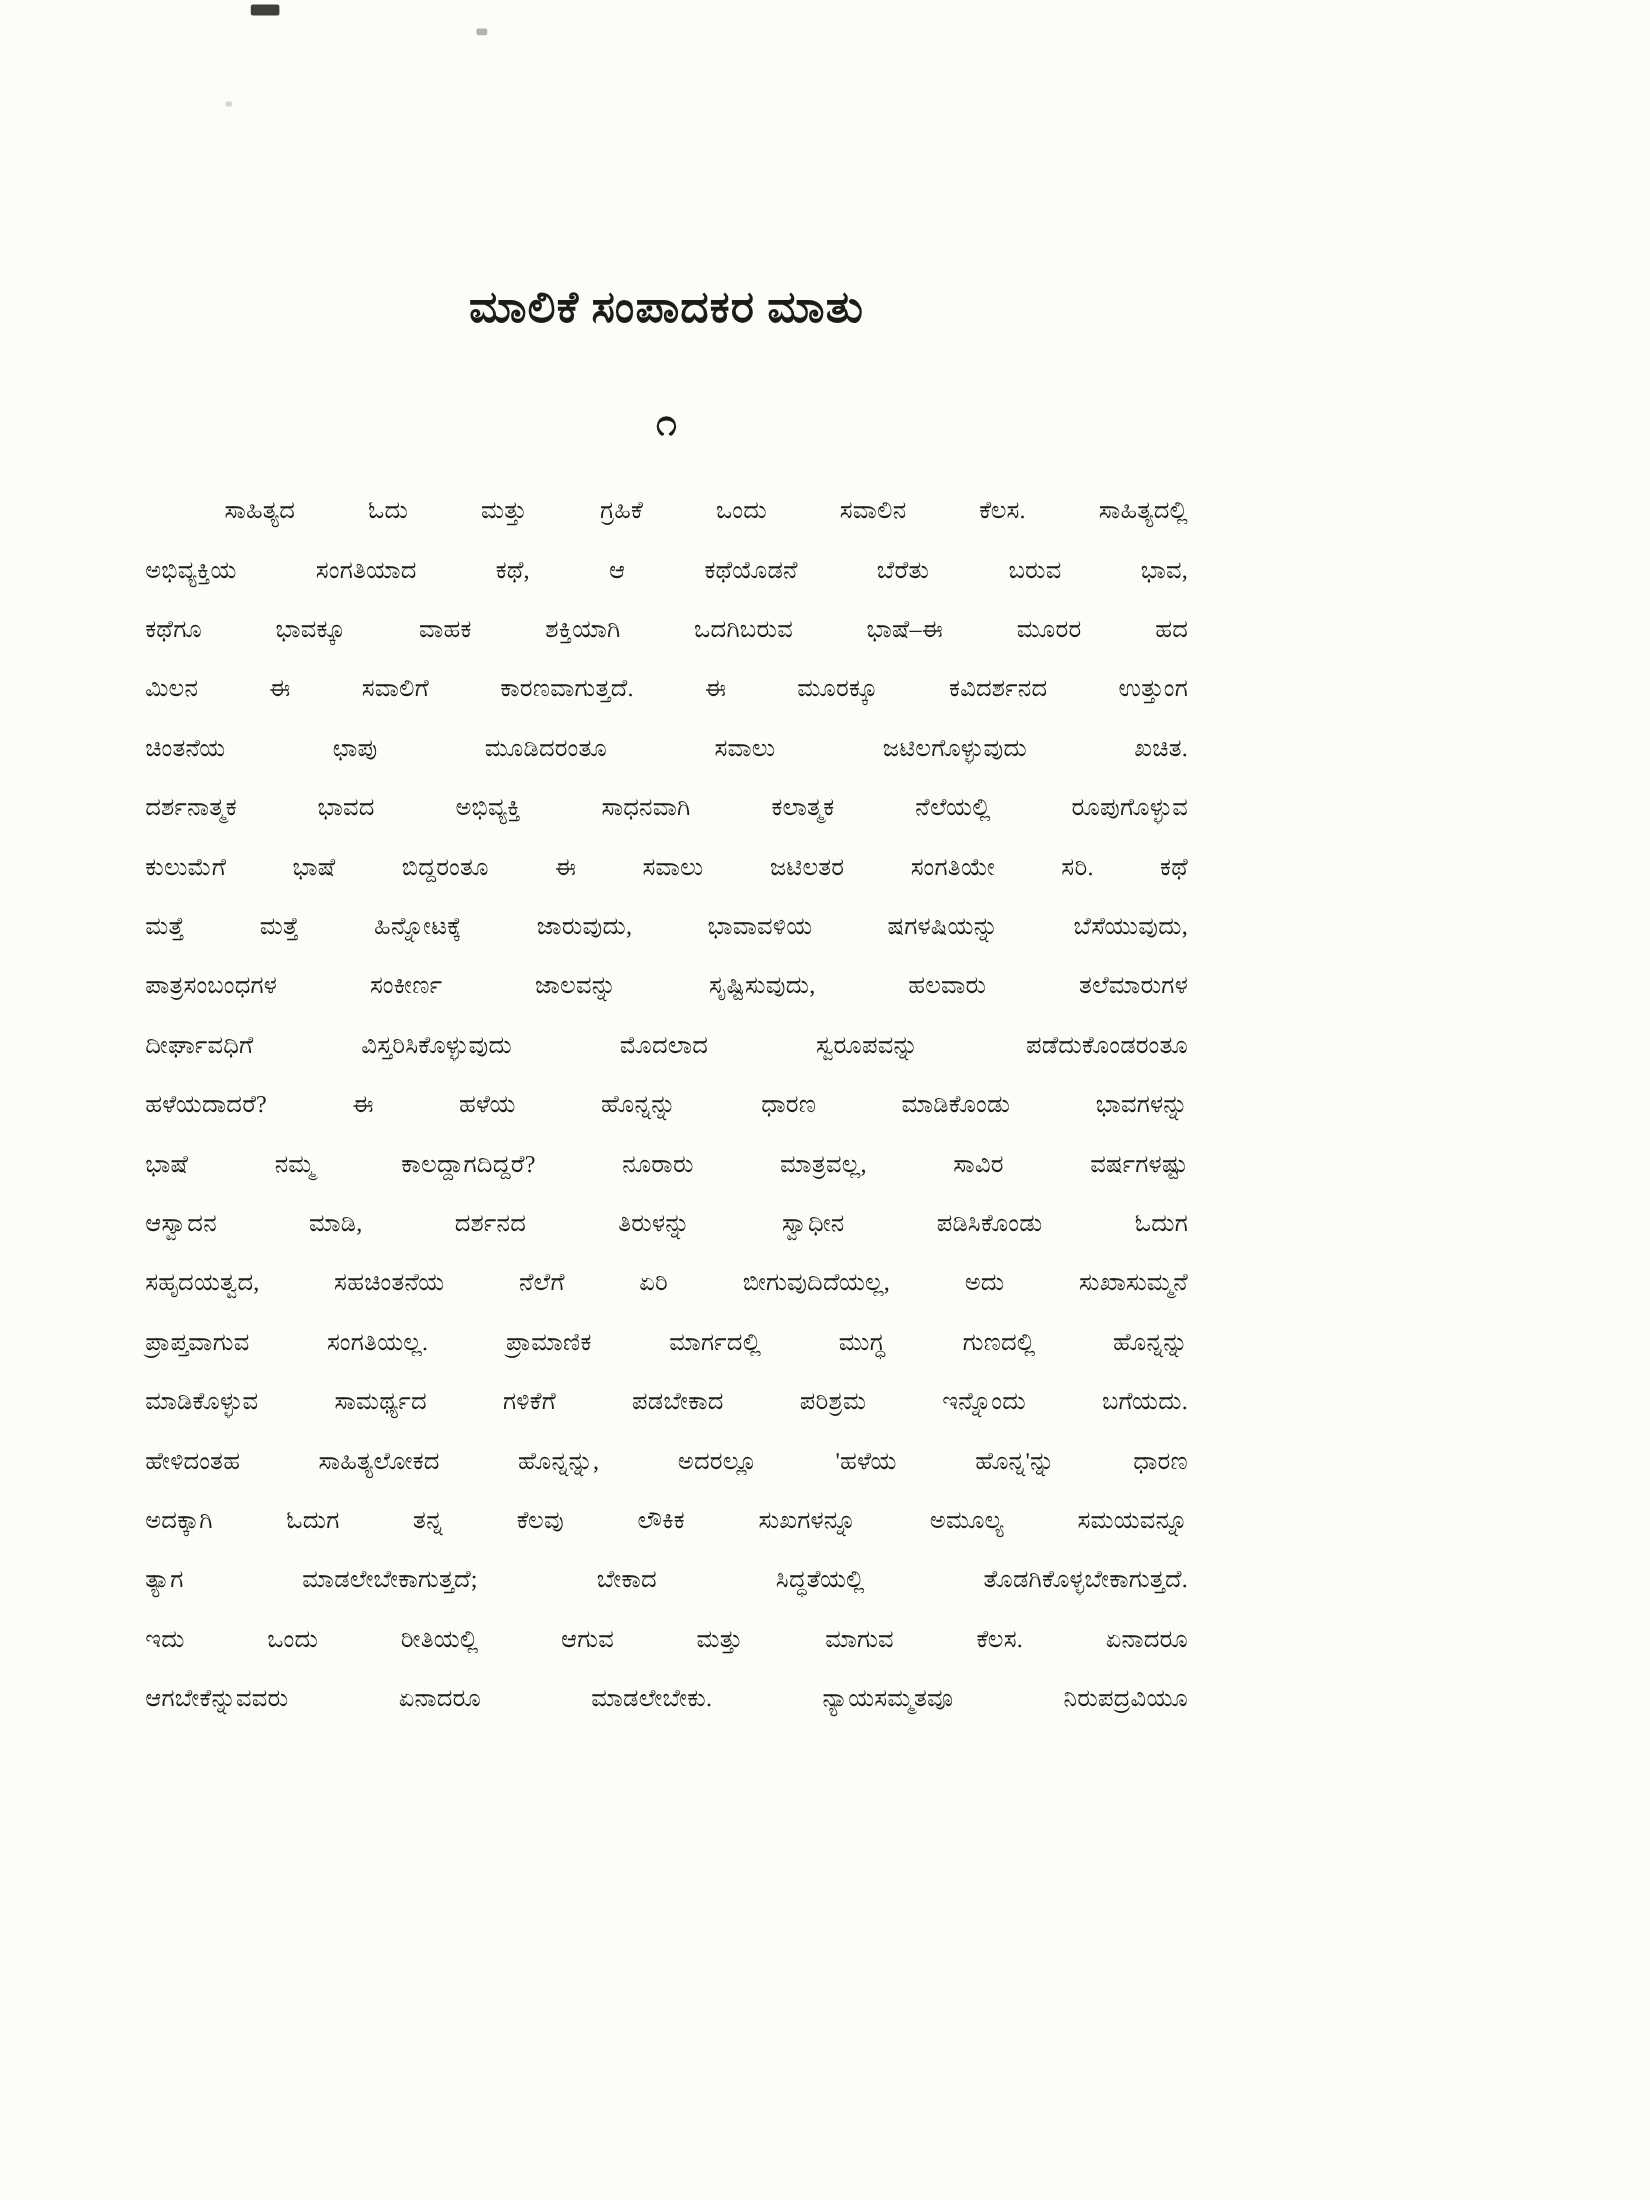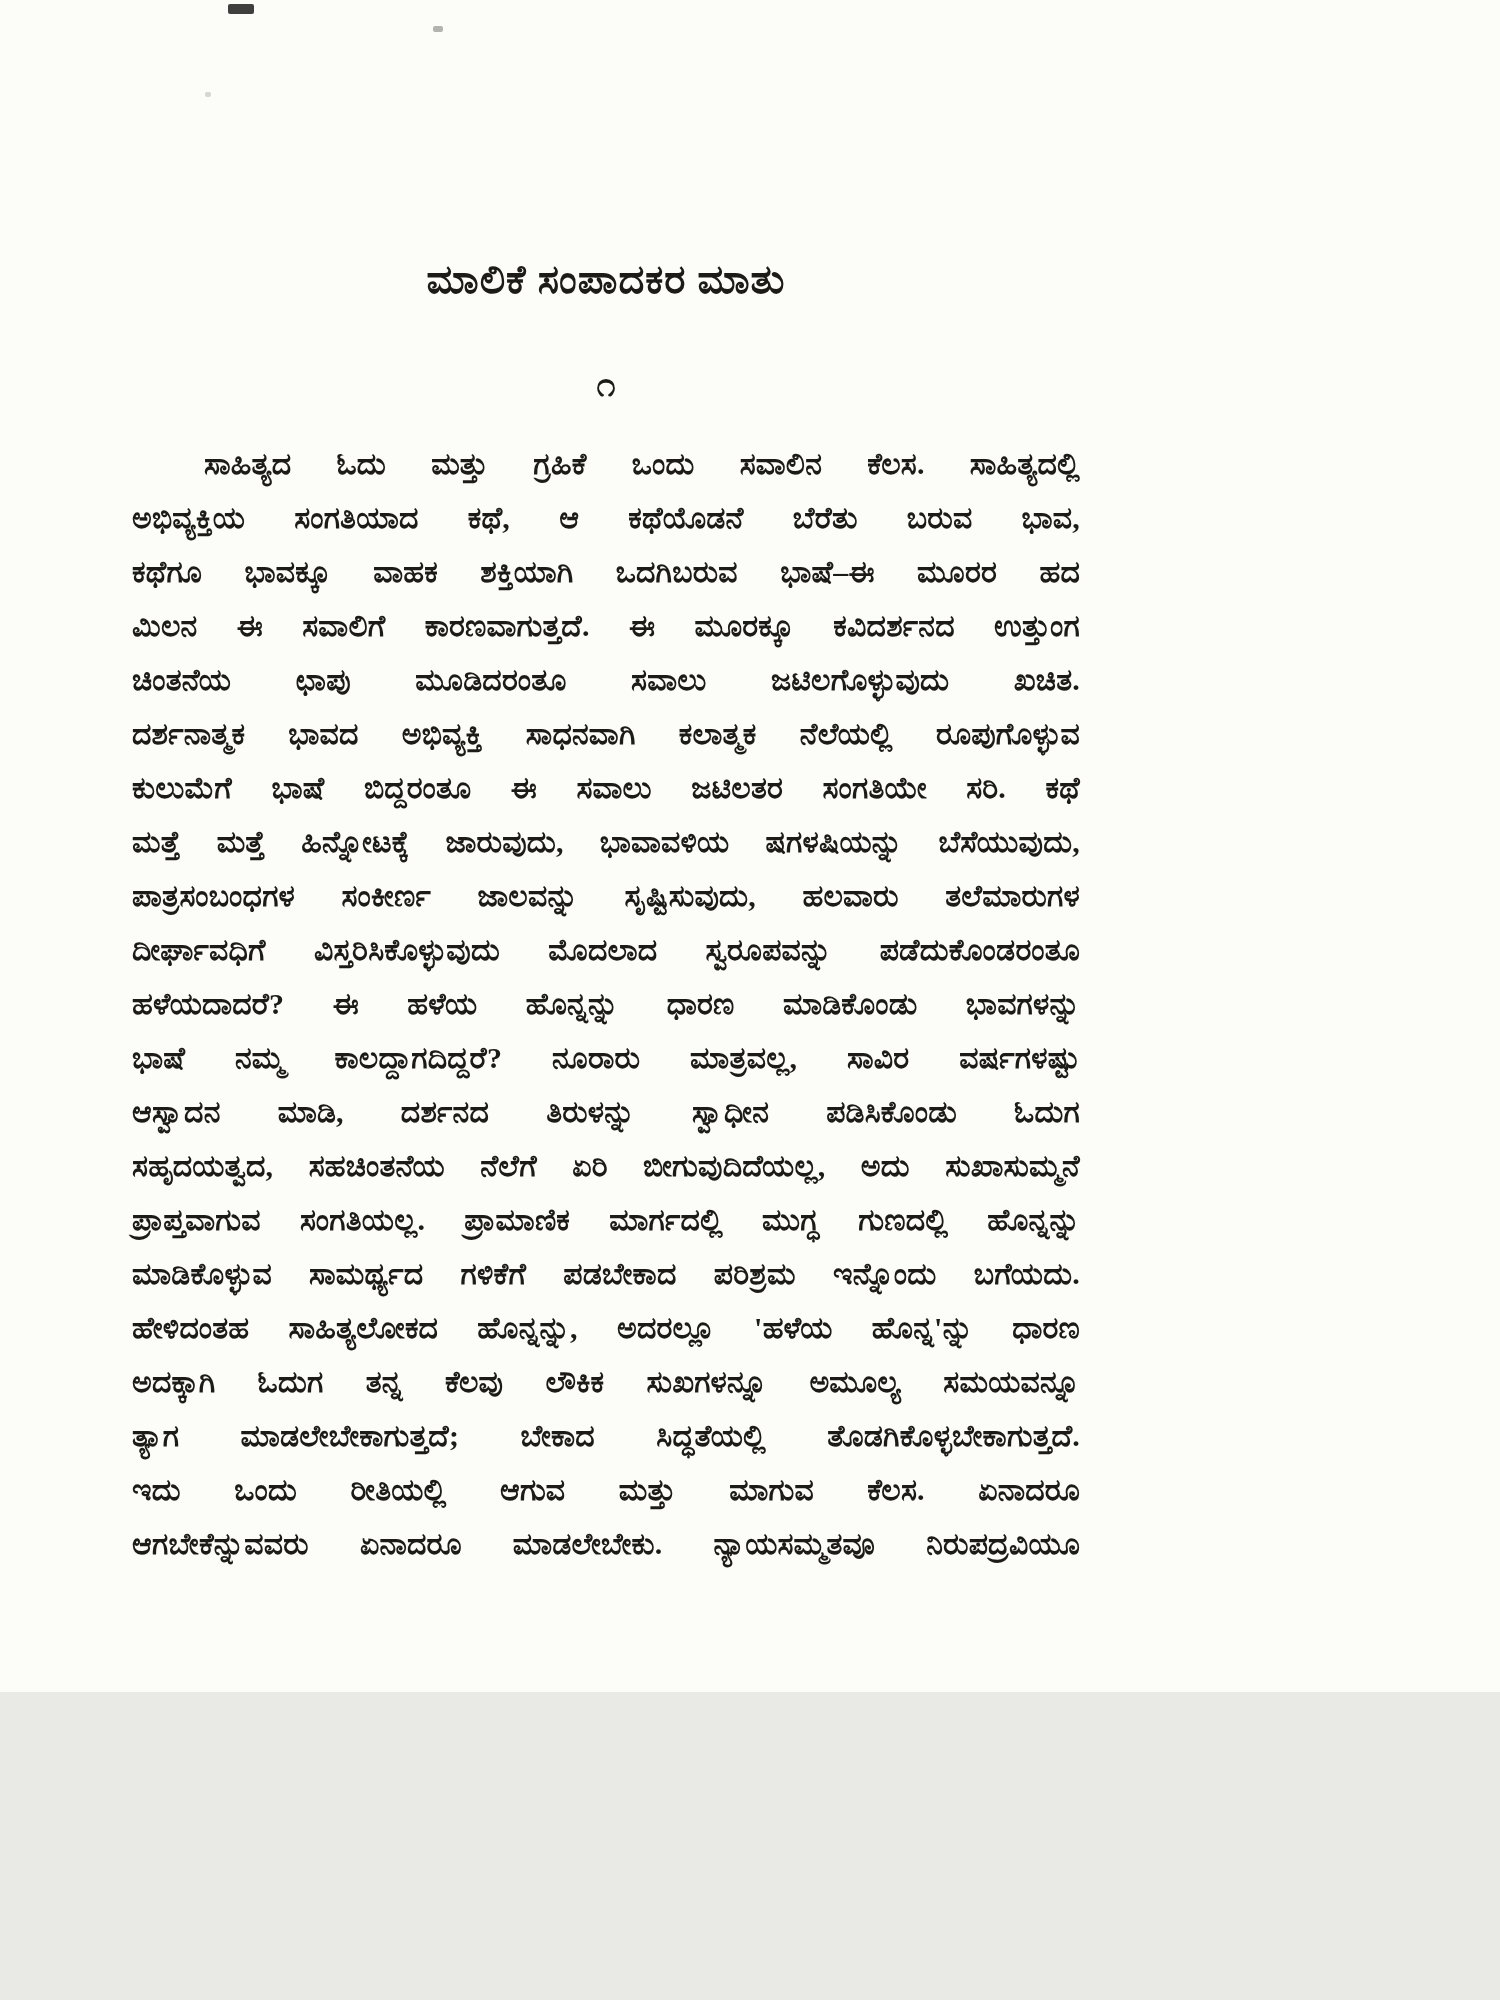--- a/index.html
+++ b/index.html
@@ -7,21 +7,21 @@
     --ink:#1d1b18;
   }
   html,body{
     margin:0;
     padding:0;
     background:#e9e9e6;
   }
   .page{
     position:relative;
     width:1500px;
-    height:1692px;
+    height:2000px;
     margin:0 auto;
     background:var(--paper);
     overflow:hidden;
     font-family:"Liberation Serif","DejaVu Serif",serif;
     color:var(--ink);
   }
   
   .speck{
     position:absolute;
     background:#2a2a28;
@@ -46,22 +46,22 @@
     line-height:1.2;
   }
   .section-num{
     margin:0 0 34px 0;
     text-align:center;
     font-size:34px;
     font-weight:700;
     line-height:1.1;
   }
   .paragraph{
-    font-size:30px;
-    font-weight:700;
+    font-size:22px;
+    font-weight:400;
     line-height:54px;
     letter-spacing:.2px;
   }
   .line{
     text-align:justify;
     text-align-last:justify;
     white-space:normal;
     min-height:54px;
   }
   .line.first{

